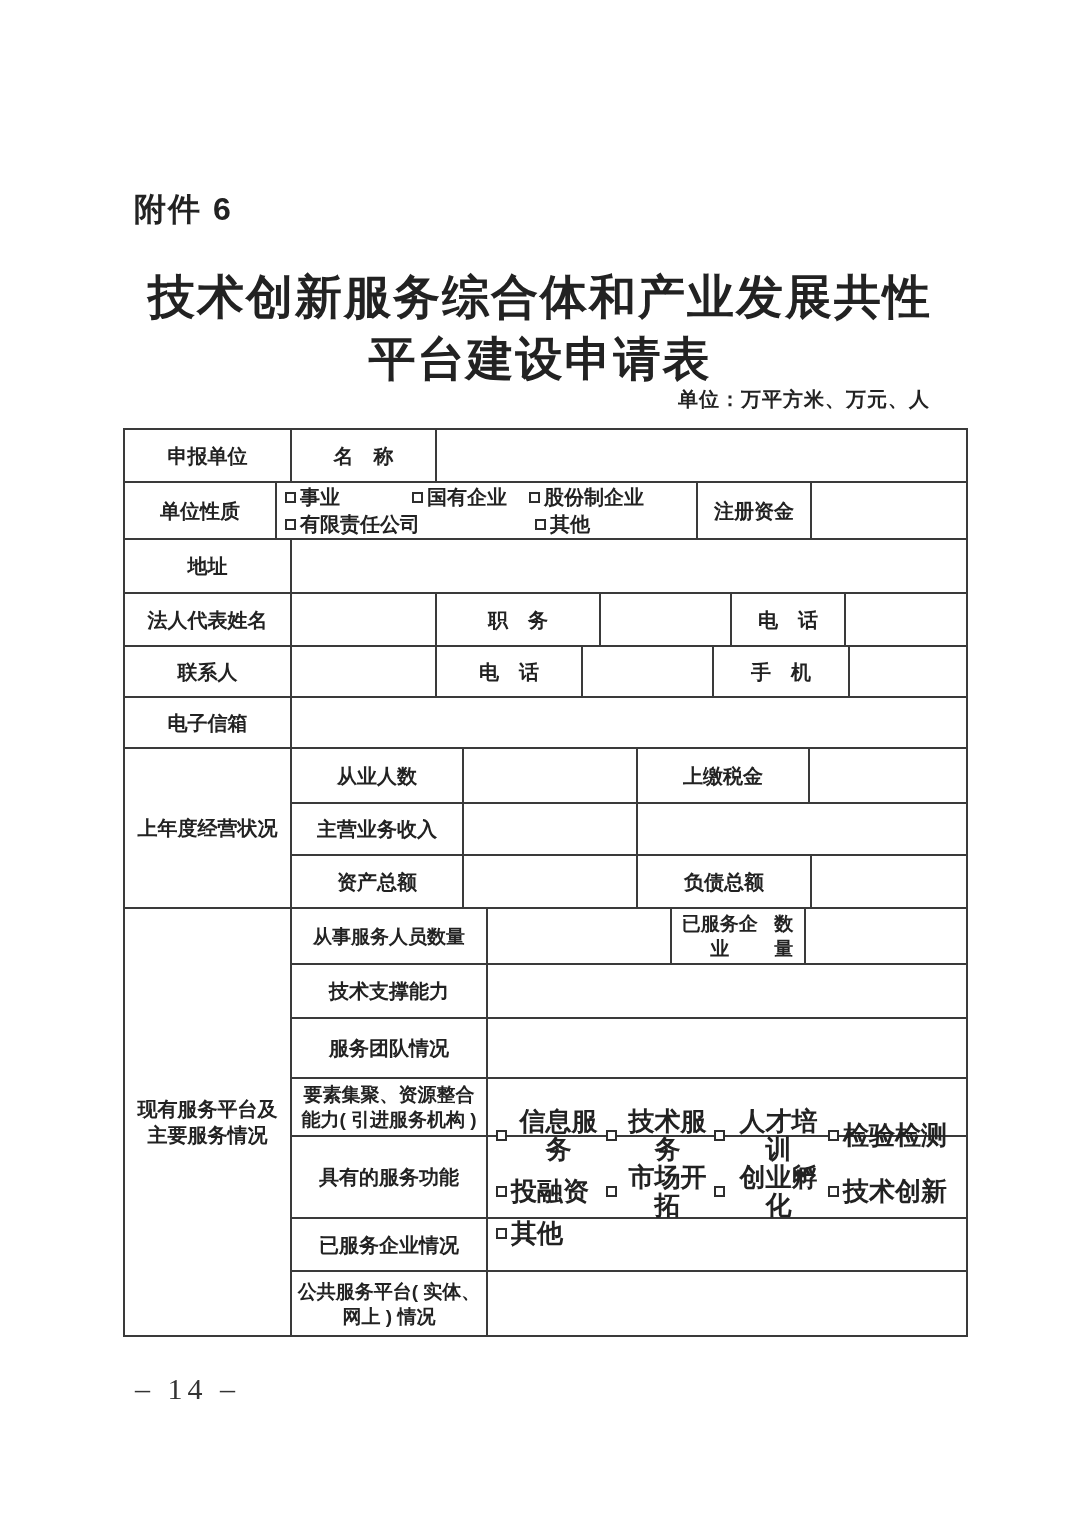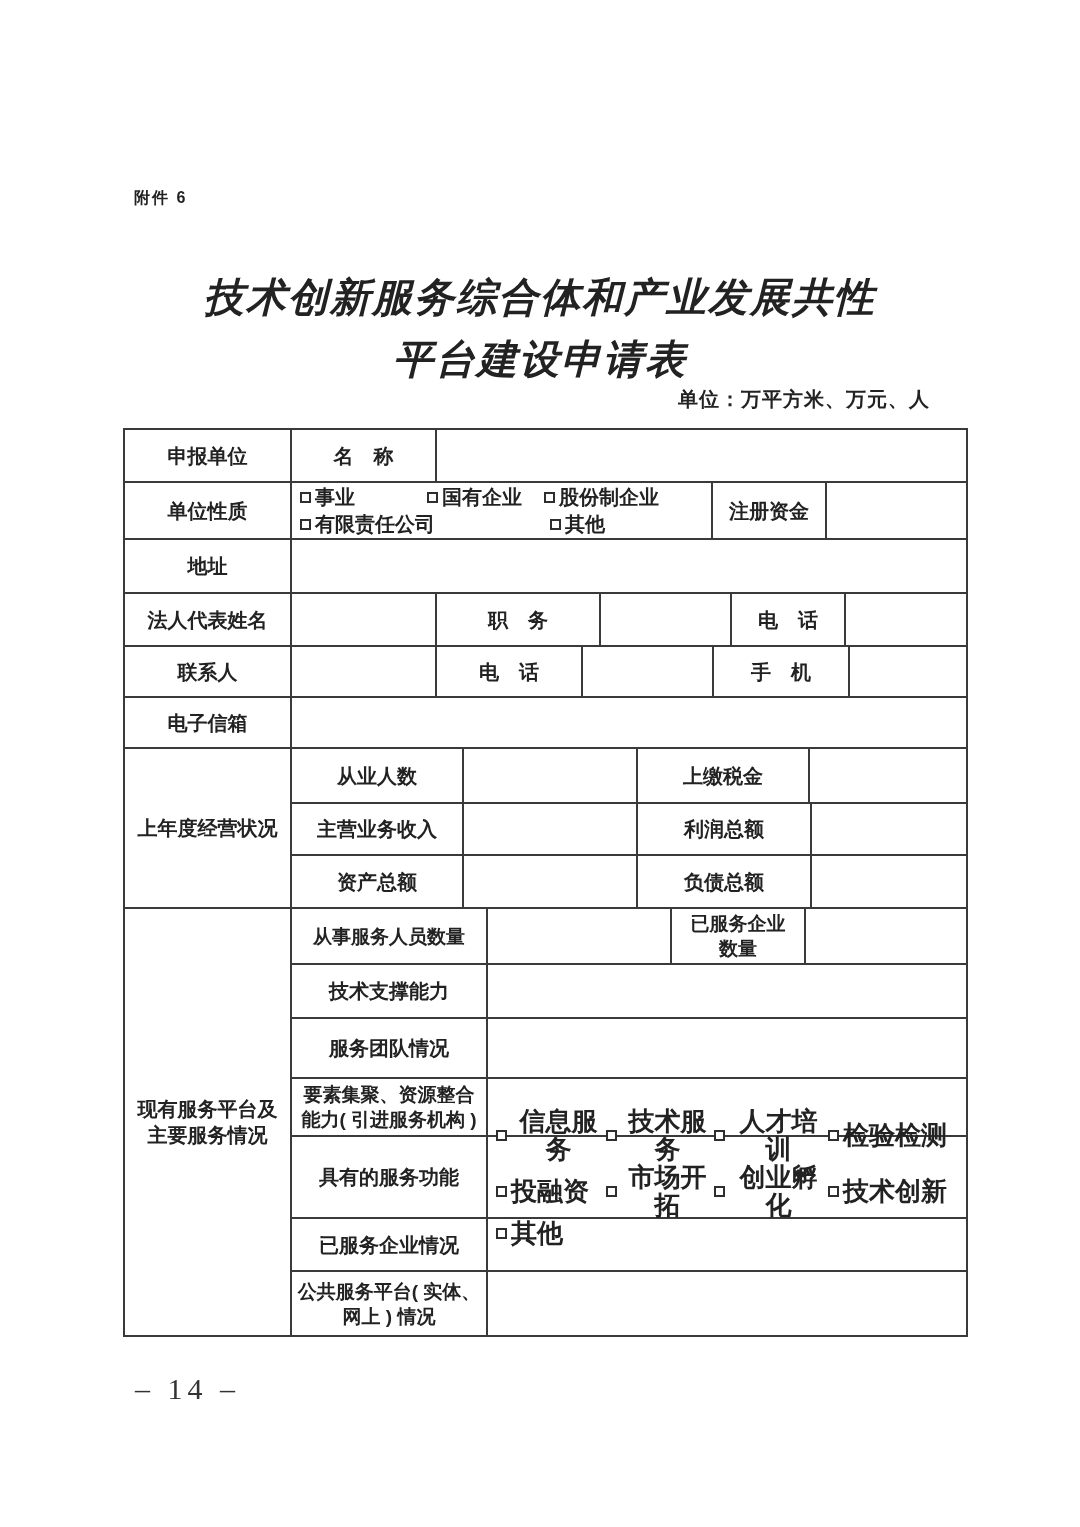--- a/index.html
+++ b/index.html
@@ -11,26 +11,26 @@
   body{
     width:1080px; height:1527px;
     background:#ffffff;
     color:var(--ink);
     font-family:"Liberation Sans", sans-serif;
     position:relative;
     overflow:hidden;
   }
   .attachment{
     position:absolute; left:134px; top:188px;
-    font-size:16px; font-weight:600; letter-spacing:2px;
+    font-size:32px; font-weight:600; letter-spacing:2px;
   }
   .title{
     position:absolute; top:266px; left:0; width:1080px;
-    text-align:center; font-weight:800; font-size:40px;
-    line-height:62px; letter-spacing:2px;font-style:italic;
+    text-align:center; font-weight:800; font-size:47px;
+    line-height:62px; letter-spacing:2px;
   }
   .unit-note{
     position:absolute; top:386px; right:150px;
     font-size:20px; font-weight:600; letter-spacing:1px;
   }
   .form-table{
     position:absolute; left:123px; top:428px; width:845px;
     border:2px solid var(--line);
     font-size:20px;
   }
@@ -85,21 +85,21 @@
 
   <div class="form-table">
 
     <div class="band" style="height:53px">
       <div class="cell lbl" style="width:167px">申报单位</div>
       <div class="cell lbl" style="width:145px">名　称</div>
       <div class="cell fill"></div>
     </div>
 
     <div class="band" style="height:57px">
-      <div class="cell lbl" style="width:167px">单位性质</div>
+      <div class="cell lbl" style="width:152px">单位性质</div>
       <div class="cell cbcell" style="width:421px">
         <div class="cbline nature-l1">
           <span class="opt">
               <span class="cb"></span>
               <span>事业</span>
             </span>
           <span class="opt">
               <span class="cb"></span>
               <span>国有企业</span>
             </span>
@@ -156,42 +156,41 @@
       <div class="msub">
         <div class="mrow" style="height:55px">
           <div class="cell lbl" style="width:172px">从业人数</div>
           <div class="cell" style="width:174px"></div>
           <div class="cell lbl" style="width:172px">上缴税金</div>
           <div class="cell fill"></div>
         </div>
         <div class="mrow" style="height:52px">
           <div class="cell lbl" style="width:172px">主营业务收入</div>
           <div class="cell" style="width:174px"></div>
-          <div class="cell lbl" style="width:174px">利润总额</div>
           <div class="cell fill"></div>
         </div>
         <div class="mrow" style="height:51px">
           <div class="cell lbl" style="width:172px">资产总额</div>
           <div class="cell" style="width:174px"></div>
           <div class="cell lbl" style="width:174px">负债总额</div>
           <div class="cell fill"></div>
         </div>
       </div>
     </div>
 
     <div class="band">
       <div class="cell lbl" style="width:167px; flex-direction:column;">
         <div>现有服务平台及</div>
         <div>主要服务情况</div>
       </div>
       <div class="msub">
         <div class="mrow" style="height:56px">
           <div class="cell lbl small-lbl" style="width:196px">从事服务人员数量</div>
           <div class="cell" style="width:184px"></div>
-          <div class="cell lbl small-lbl" style="width:134px; flex-direction:column;">
+          <div class="cell lbl small-lbl" style="width:134px; flex-direction:row;">
             <div>已服务企业</div>
             <div>数量</div>
           </div>
           <div class="cell fill"></div>
         </div>
         <div class="mrow" style="height:54px">
           <div class="cell lbl" style="width:196px">技术支撑能力</div>
           <div class="cell fill"></div>
         </div>
         <div class="mrow" style="height:60px">

